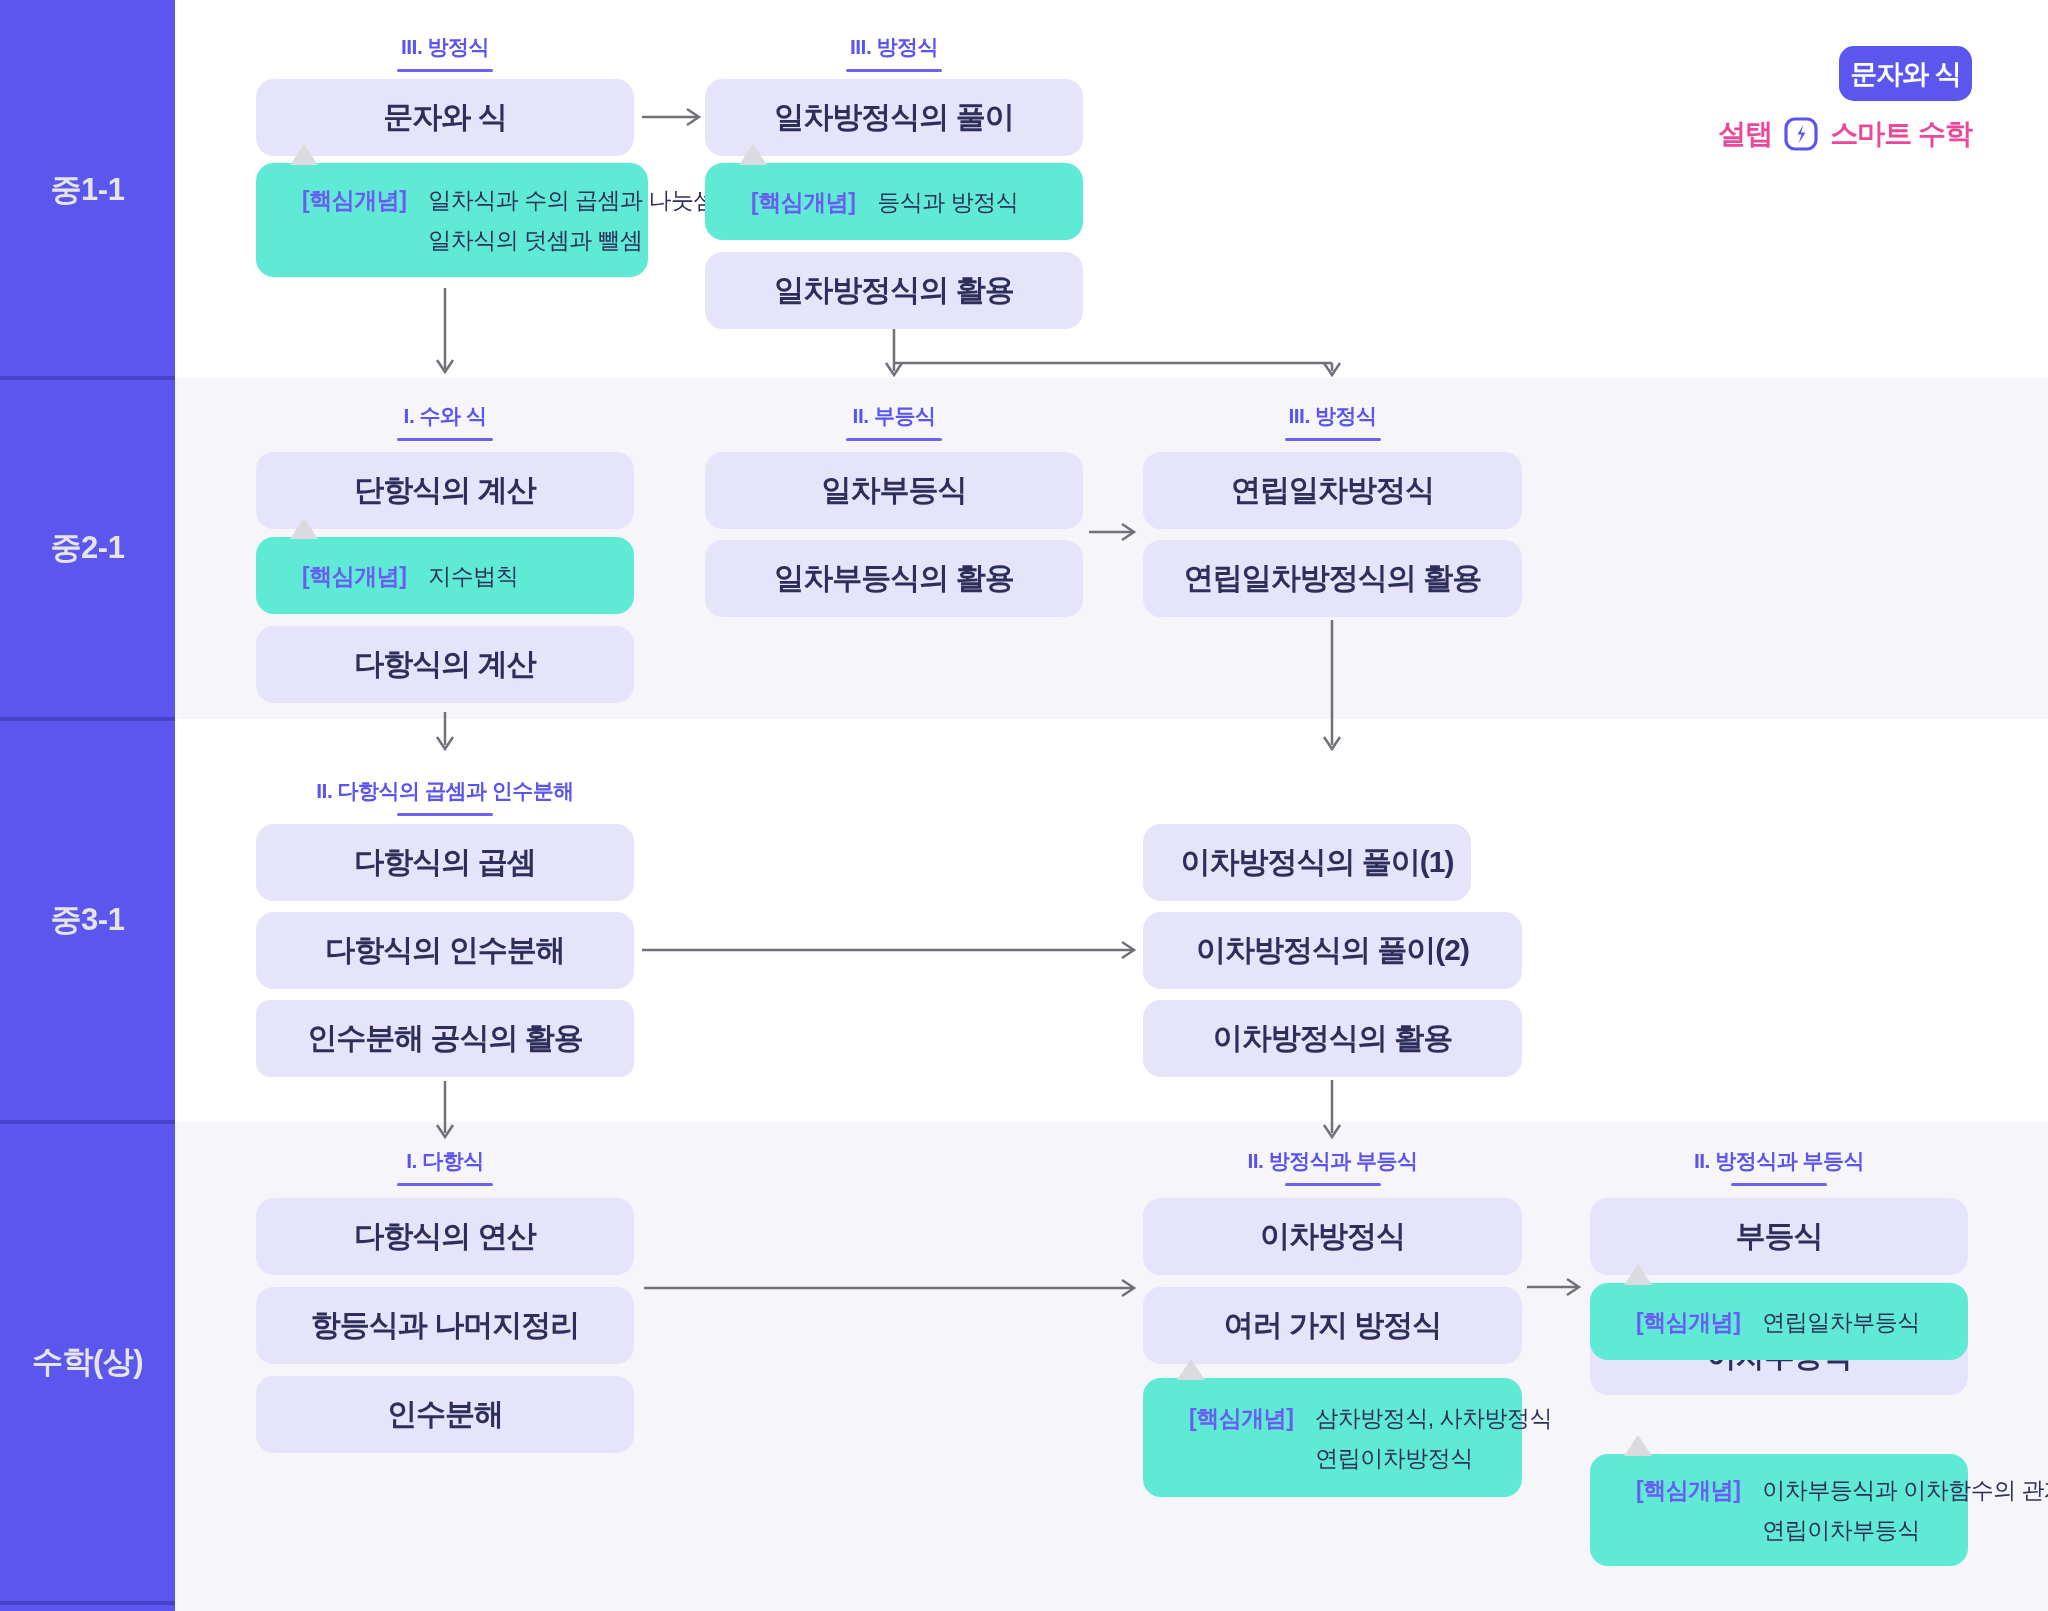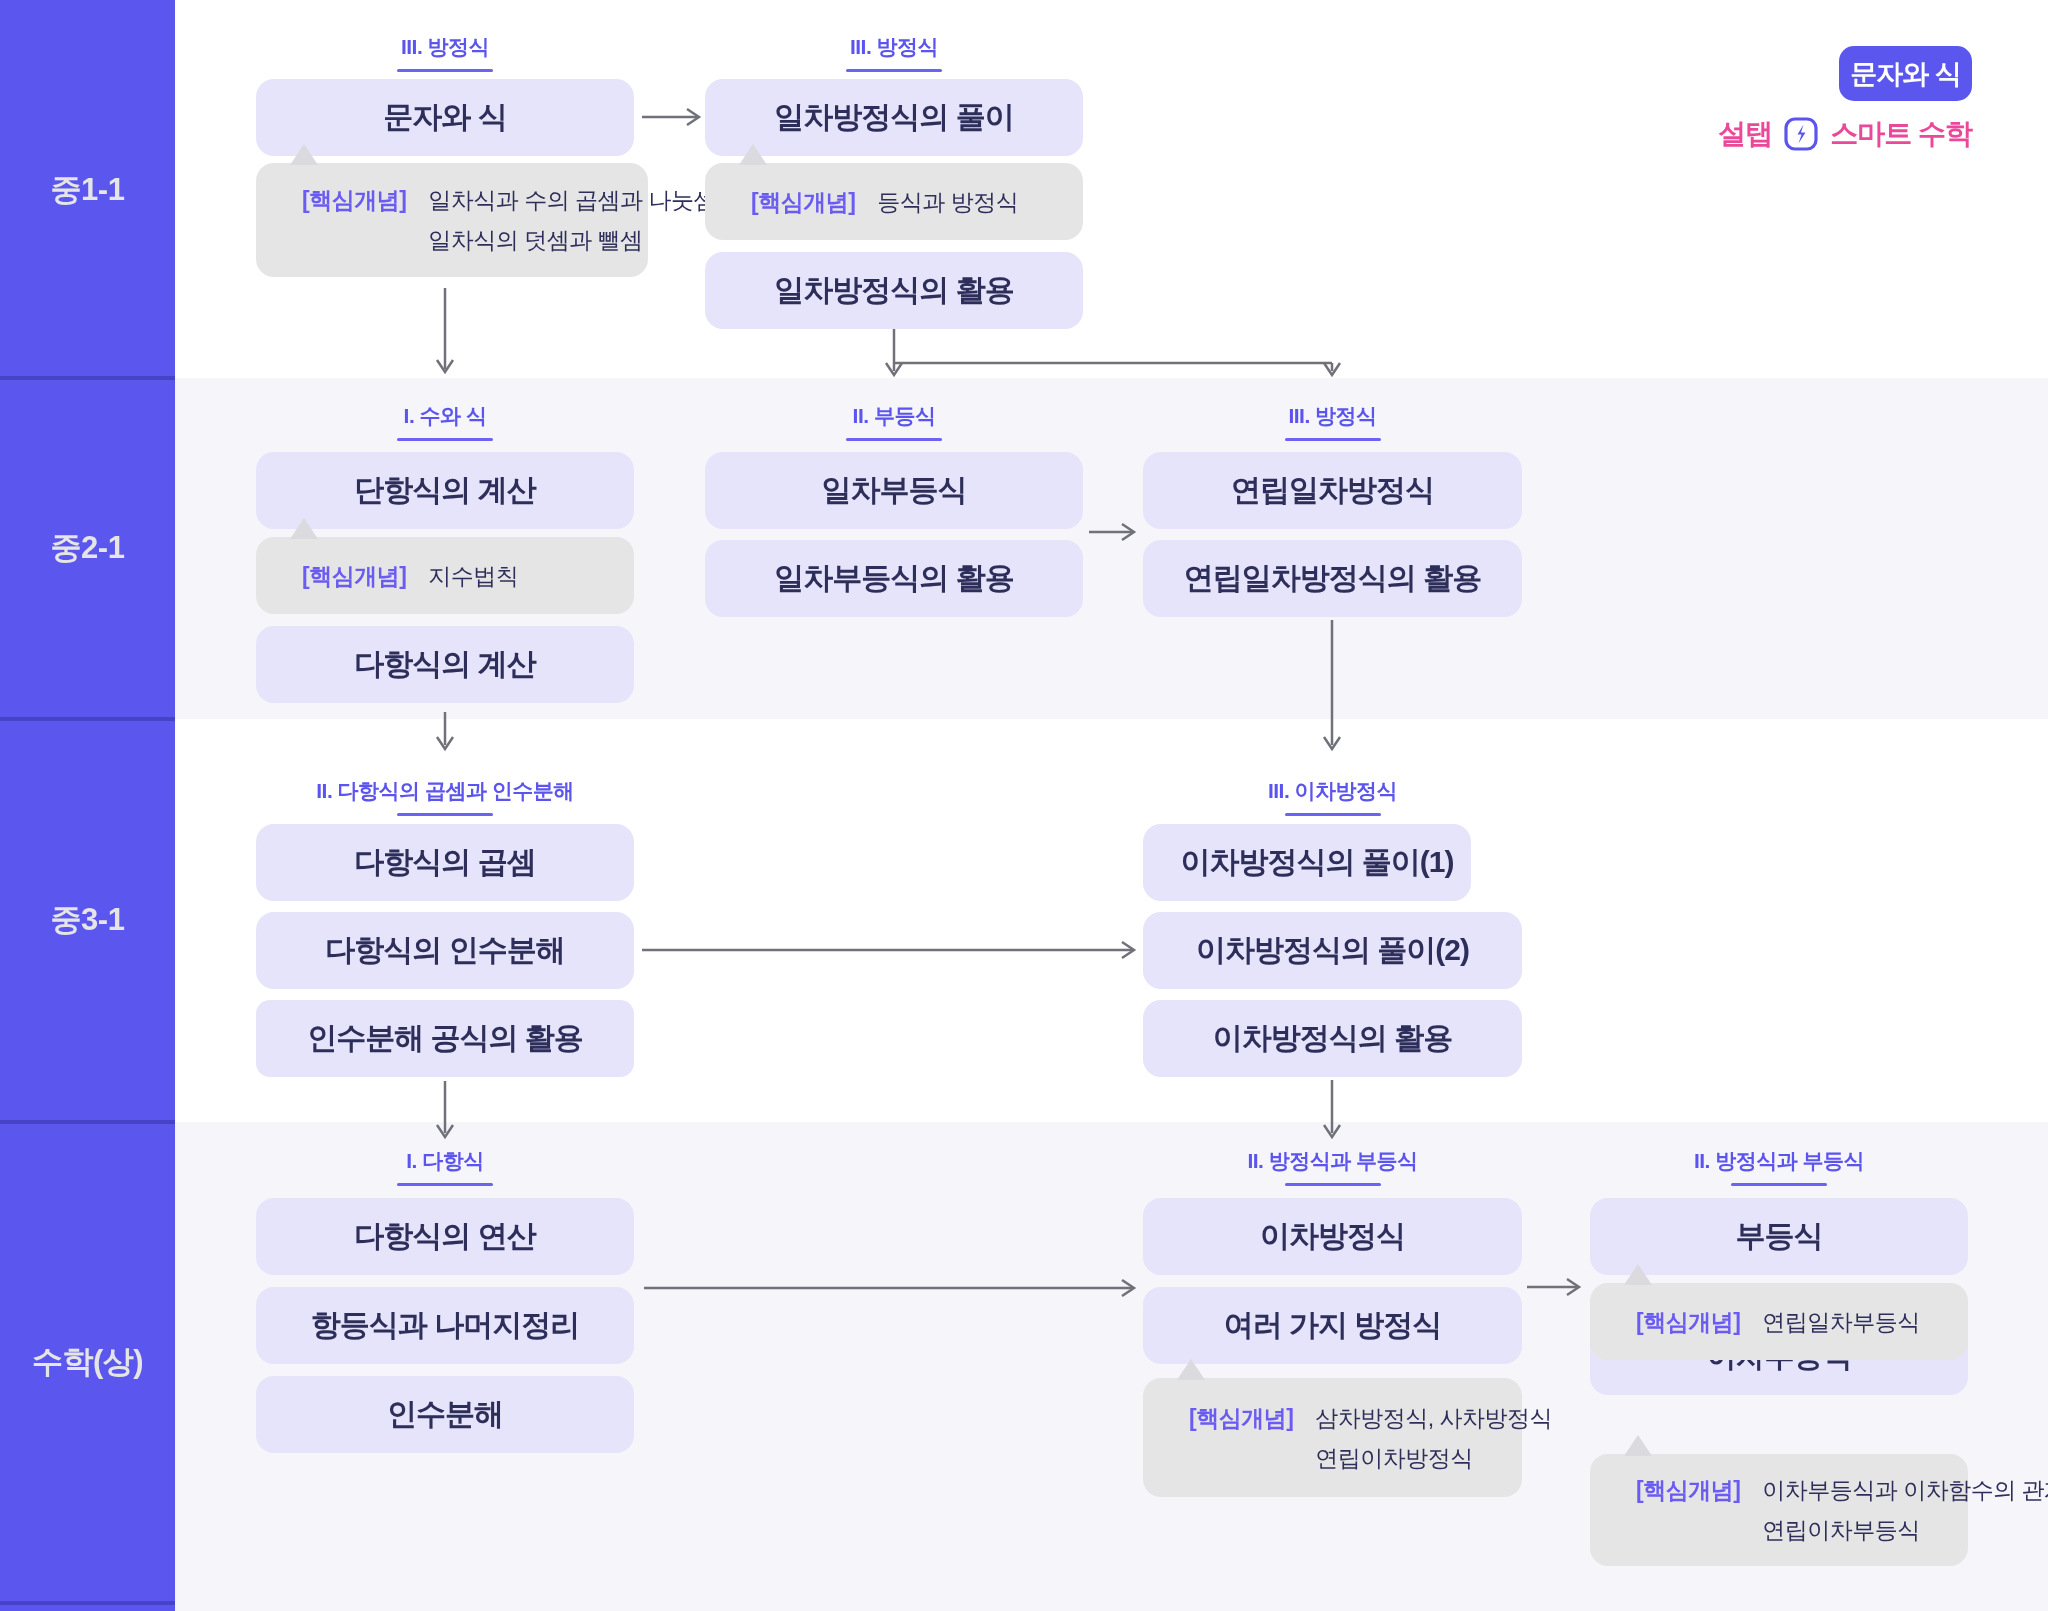--- a/index.html
+++ b/index.html
@@ -24,21 +24,21 @@
   .unit-title{color:#5b54ee;font-size:21px;font-weight:700;letter-spacing:-0.5px;line-height:26px;}
   .unit-underline{width:96px;height:3px;background:#6c63f3;border-radius:2px;margin:9px auto 0;}
   
   .topic-box{
     position:absolute;height:77px;background:#e5e4fb;border-radius:18px;z-index:2;
     display:flex;align-items:center;justify-content:center;
     color:#2e2e5a;font-size:30px;font-weight:700;letter-spacing:-1px;
   }
   
   .callout{
-    position:absolute;background:#e5e5e5;border-radius:18px;z-index:4;
+    position:absolute;background:#5eead4;border-radius:18px;z-index:4;
     display:flex;align-items:center;padding:0 24px 0 46px;box-sizing:border-box;
     color:#2e2e5a;font-size:23px;letter-spacing:-0.5px;
   }
   .co-inner{display:flex;align-items:baseline;gap:22px;}
   .co-label{color:#6a5bf2;font-weight:700;white-space:nowrap;}
   .co-lines div{line-height:40px;font-weight:500;white-space:nowrap;}
   .callout-tail{
     position:absolute;top:-19px;left:34px;width:0;height:0;
     border-left:14px solid transparent;border-right:14px solid transparent;
     border-bottom:21px solid #dbdade;
@@ -214,24 +214,20 @@
   <div class="topic-box" style="left:1143px;top:540px;width:379px;">연립일차방정식의 활용</div>
 
   <div class="unit-header" style="left:256px;top:778px;width:378px;">
     <div class="unit-title">II. 다항식의 곱셈과 인수분해</div>
     <div class="unit-underline"></div>
   </div>
   <div class="topic-box" style="left:256px;top:824px;width:378px;">다항식의 곱셈</div>
   <div class="topic-box" style="left:256px;top:912px;width:378px;">다항식의 인수분해</div>
   <div class="topic-box" style="left:256px;top:1000px;width:378px;border-radius:14px;">인수분해 공식의 활용</div>
 
-  <div class="unit-header" style="left:1143px;top:778px;width:379px;">
-    <div class="unit-title">III. 이차방정식</div>
-    <div class="unit-underline"></div>
-  </div>
   <div class="topic-box" style="left:1143px;top:824px;width:308px;padding-left:20px;">이차방정식의 풀이(1)</div>
   <div class="topic-box" style="left:1143px;top:912px;width:379px;">이차방정식의 풀이(2)</div>
   <div class="topic-box" style="left:1143px;top:1000px;width:379px;">이차방정식의 활용</div>
 
   <div class="unit-header" style="left:256px;top:1148px;width:378px;">
     <div class="unit-title">I. 다항식</div>
     <div class="unit-underline"></div>
   </div>
   <div class="topic-box" style="left:256px;top:1198px;width:378px;">다항식의 연산</div>
   <div class="topic-box" style="left:256px;top:1287px;width:378px;">항등식과 나머지정리</div>

